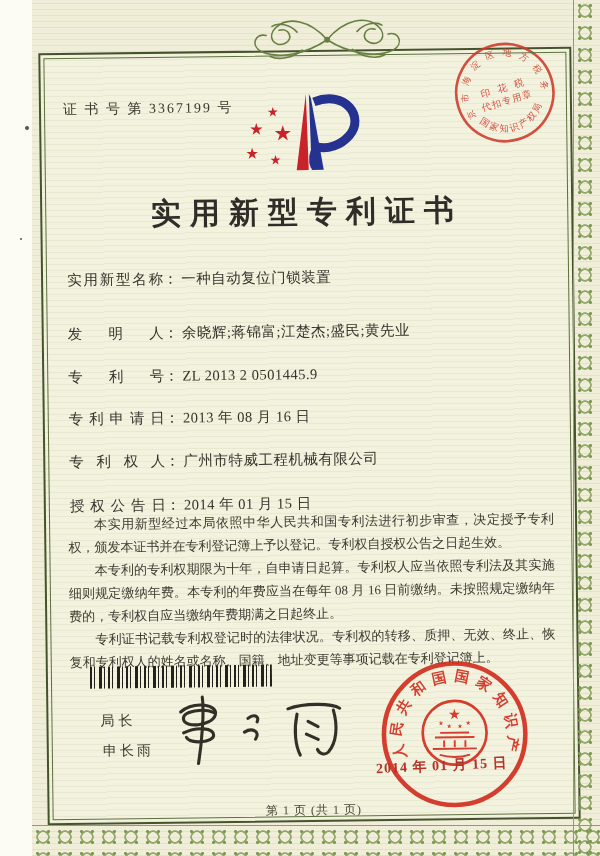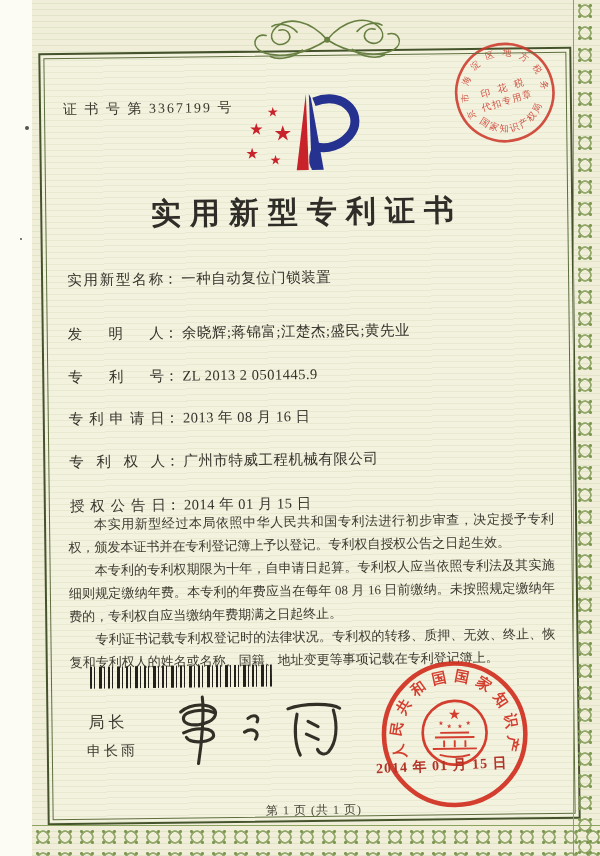--- a/index.html
+++ b/index.html
@@ -34,22 +34,22 @@
          font-weight:bold;letter-spacing:9px;color:#2f2d27;}
   .frow{position:absolute;left:24px;right:20px;font-size:14.5px;color:#35332b;white-space:nowrap;}
   .flabel{display:inline-block;width:96px;text-align:justify;text-align-last:justify;}
   .fvalue{letter-spacing:.5px;}
   .paras{position:absolute;left:22px;top:458px;width:486px;color:#3d3a30;font-size:13px;
          line-height:23px;text-align:justify;}
   .paras p{margin:0;text-indent:2em;}
   .barcode{position:absolute;left:42px;top:612px;width:182px;height:22px;background:
      repeating-linear-gradient(90deg,#23211c 0 2px,rgba(0,0,0,0) 2px 4px,#23211c 4px 5px,
        rgba(0,0,0,0) 5px 9px,#23211c 9px 12px,rgba(0,0,0,0) 12px 14px,#23211c 14px 15px,rgba(0,0,0,0) 15px 18px);}
-  .role{position:absolute;left:40px;top:658px;font-size:16px;letter-spacing:4px;color:#3a382e;}
-  .officer-name{position:absolute;left:38px;top:688px;font-size:14px;letter-spacing:3px;color:#3a382e;}
+  .role{position:absolute;left:52px;top:658px;font-size:14px;letter-spacing:4px;color:#3a382e;}
+  .officer-name{position:absolute;left:54px;top:688px;font-size:14px;letter-spacing:3px;color:#3a382e;}
   .signature{position:absolute;left:105px;top:636px;width:200px;height:82px;}
   .bigseal{position:absolute;left:330px;top:608px;width:152px;height:152px;opacity:.9;}
   .sealdate{position:absolute;left:327px;top:706px;width:170px;font-size:14px;color:#b23327;
             letter-spacing:1px;transform:rotate(-2deg);font-weight:bold;}
   .pagefoot{position:absolute;left:0;top:750px;width:100%;text-align:center;font-size:12px;
             letter-spacing:1px;color:#4a483a;}
 </style>
 </head>
 <body>
 

